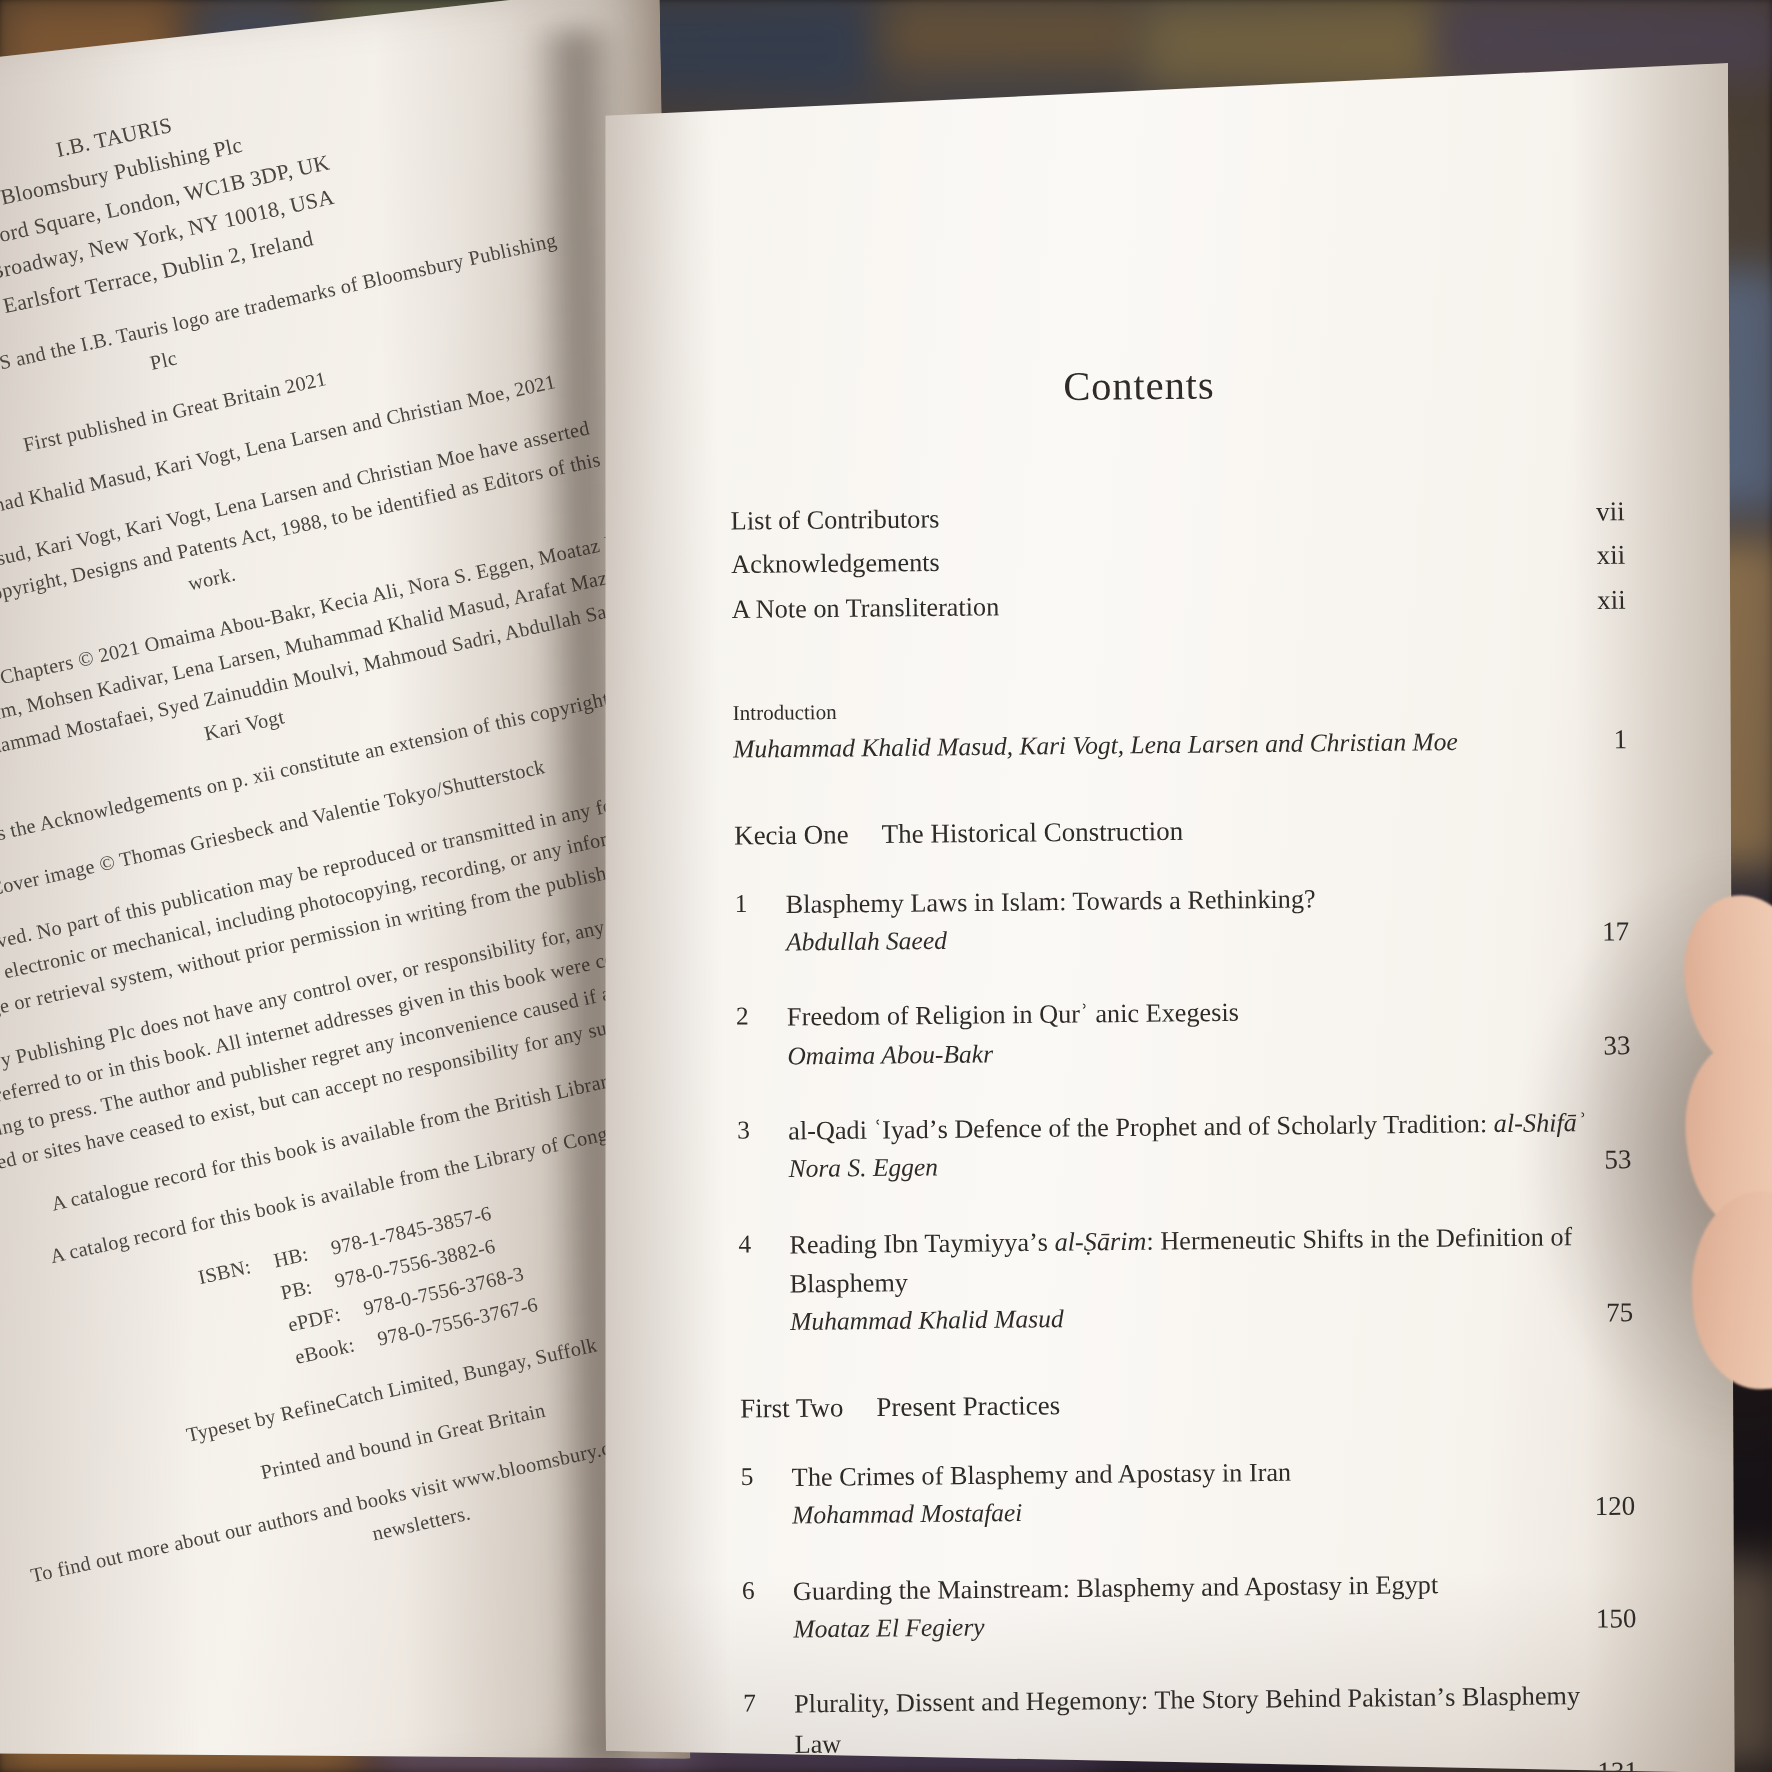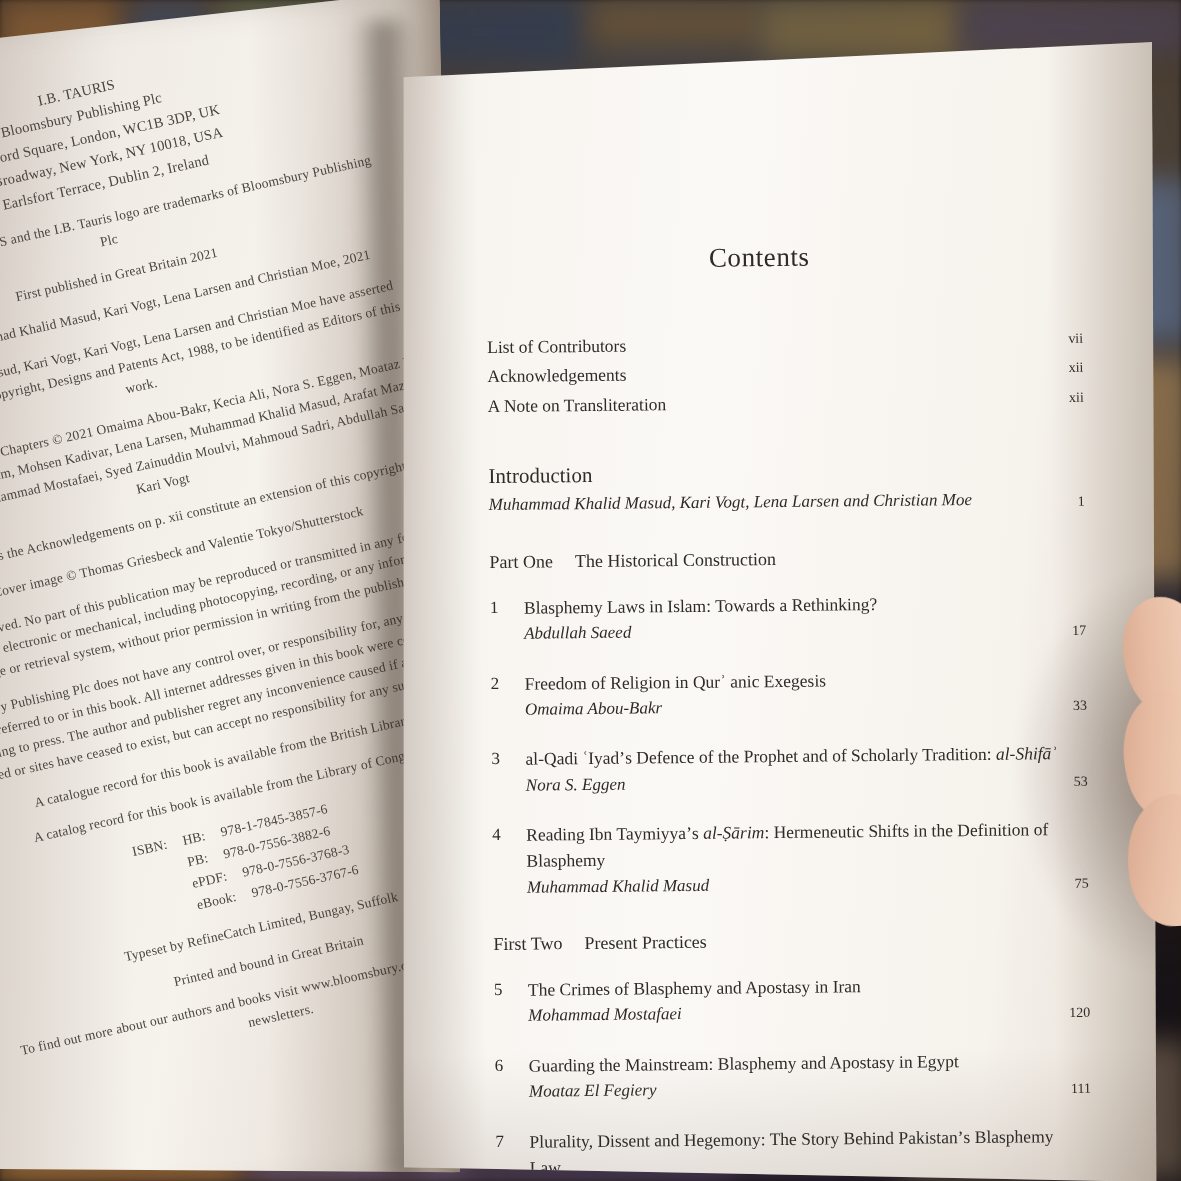--- a/index.html
+++ b/index.html
@@ -147,42 +147,42 @@
   .num {
     width: 34px;
     flex: 0 0 34px;
     font-size: 17px;
     text-align: left;
   }
   .body { flex: 1 1 auto; padding-right: 10px; }
   .pg {
     position: absolute;
     right: -16px;
-    font-size: 14px;
+    font-size: 18px;
     white-space: nowrap;
   }
   .pg.bottom { bottom: 0; }
   .author {
     font-style: italic;
     font-size: 17px;
     display: block;
   }
   .entry { margin-bottom: 24px; position: relative; }
   .part {
     display: flex;
     gap: 22px;
     font-size: 18px;
     margin: 34px 0 22px 0;
   }
   .part .pname { }
   em { font-style: italic; }
 
   
   .intro { position: relative; margin-bottom: 12px; }
-  .intro .t { font-size: 21px; }
+  .intro .t { font-size: 14px; }
 
   
   .hand {
     position: absolute;
     right: -4px;
     top: 596px;
     width: 120px;
     height: 330px;
   }
   .finger {
@@ -304,21 +304,21 @@
 
         <div class="row intro">
           <div class="body">
             <span class="t">Introduction</span>
             <span class="author">Muhammad Khalid Masud, Kari Vogt, Lena Larsen and Christian Moe</span>
           </div>
           <div class="pg bottom">1</div>
         </div>
 
         <div class="part">
-          <span>Part One</span>
+          <span>Kecia One</span>
           <span class="pname">The Historical Construction</span>
         </div>
 
         <div class="row entry">
           <div class="num">1</div>
           <div class="body">
             <span>Blasphemy Laws in Islam: Towards a Rethinking?</span>
             <span class="author">Abdullah Saeed</span>
           </div>
           <div class="pg bottom">17</div>
@@ -364,21 +364,21 @@
           </div>
           <div class="pg bottom">120</div>
         </div>
 
         <div class="row entry">
           <div class="num">6</div>
           <div class="body">
             <span>Guarding the Mainstream: Blasphemy and Apostasy in Egypt</span>
             <span class="author">Moataz El Fegiery</span>
           </div>
-          <div class="pg bottom">111</div>
+          <div class="pg bottom">150</div>
         </div>
 
         <div class="row entry">
           <div class="num">7</div>
           <div class="body">
             <span>Plurality, Dissent and Hegemony: The Story Behind Pakistanʼs Blasphemy Law</span>
             <span class="author">Arafat Mazhar and Syed Zainuddin Moulvi</span>
           </div>
           <div class="pg bottom">131</div>
         </div>

